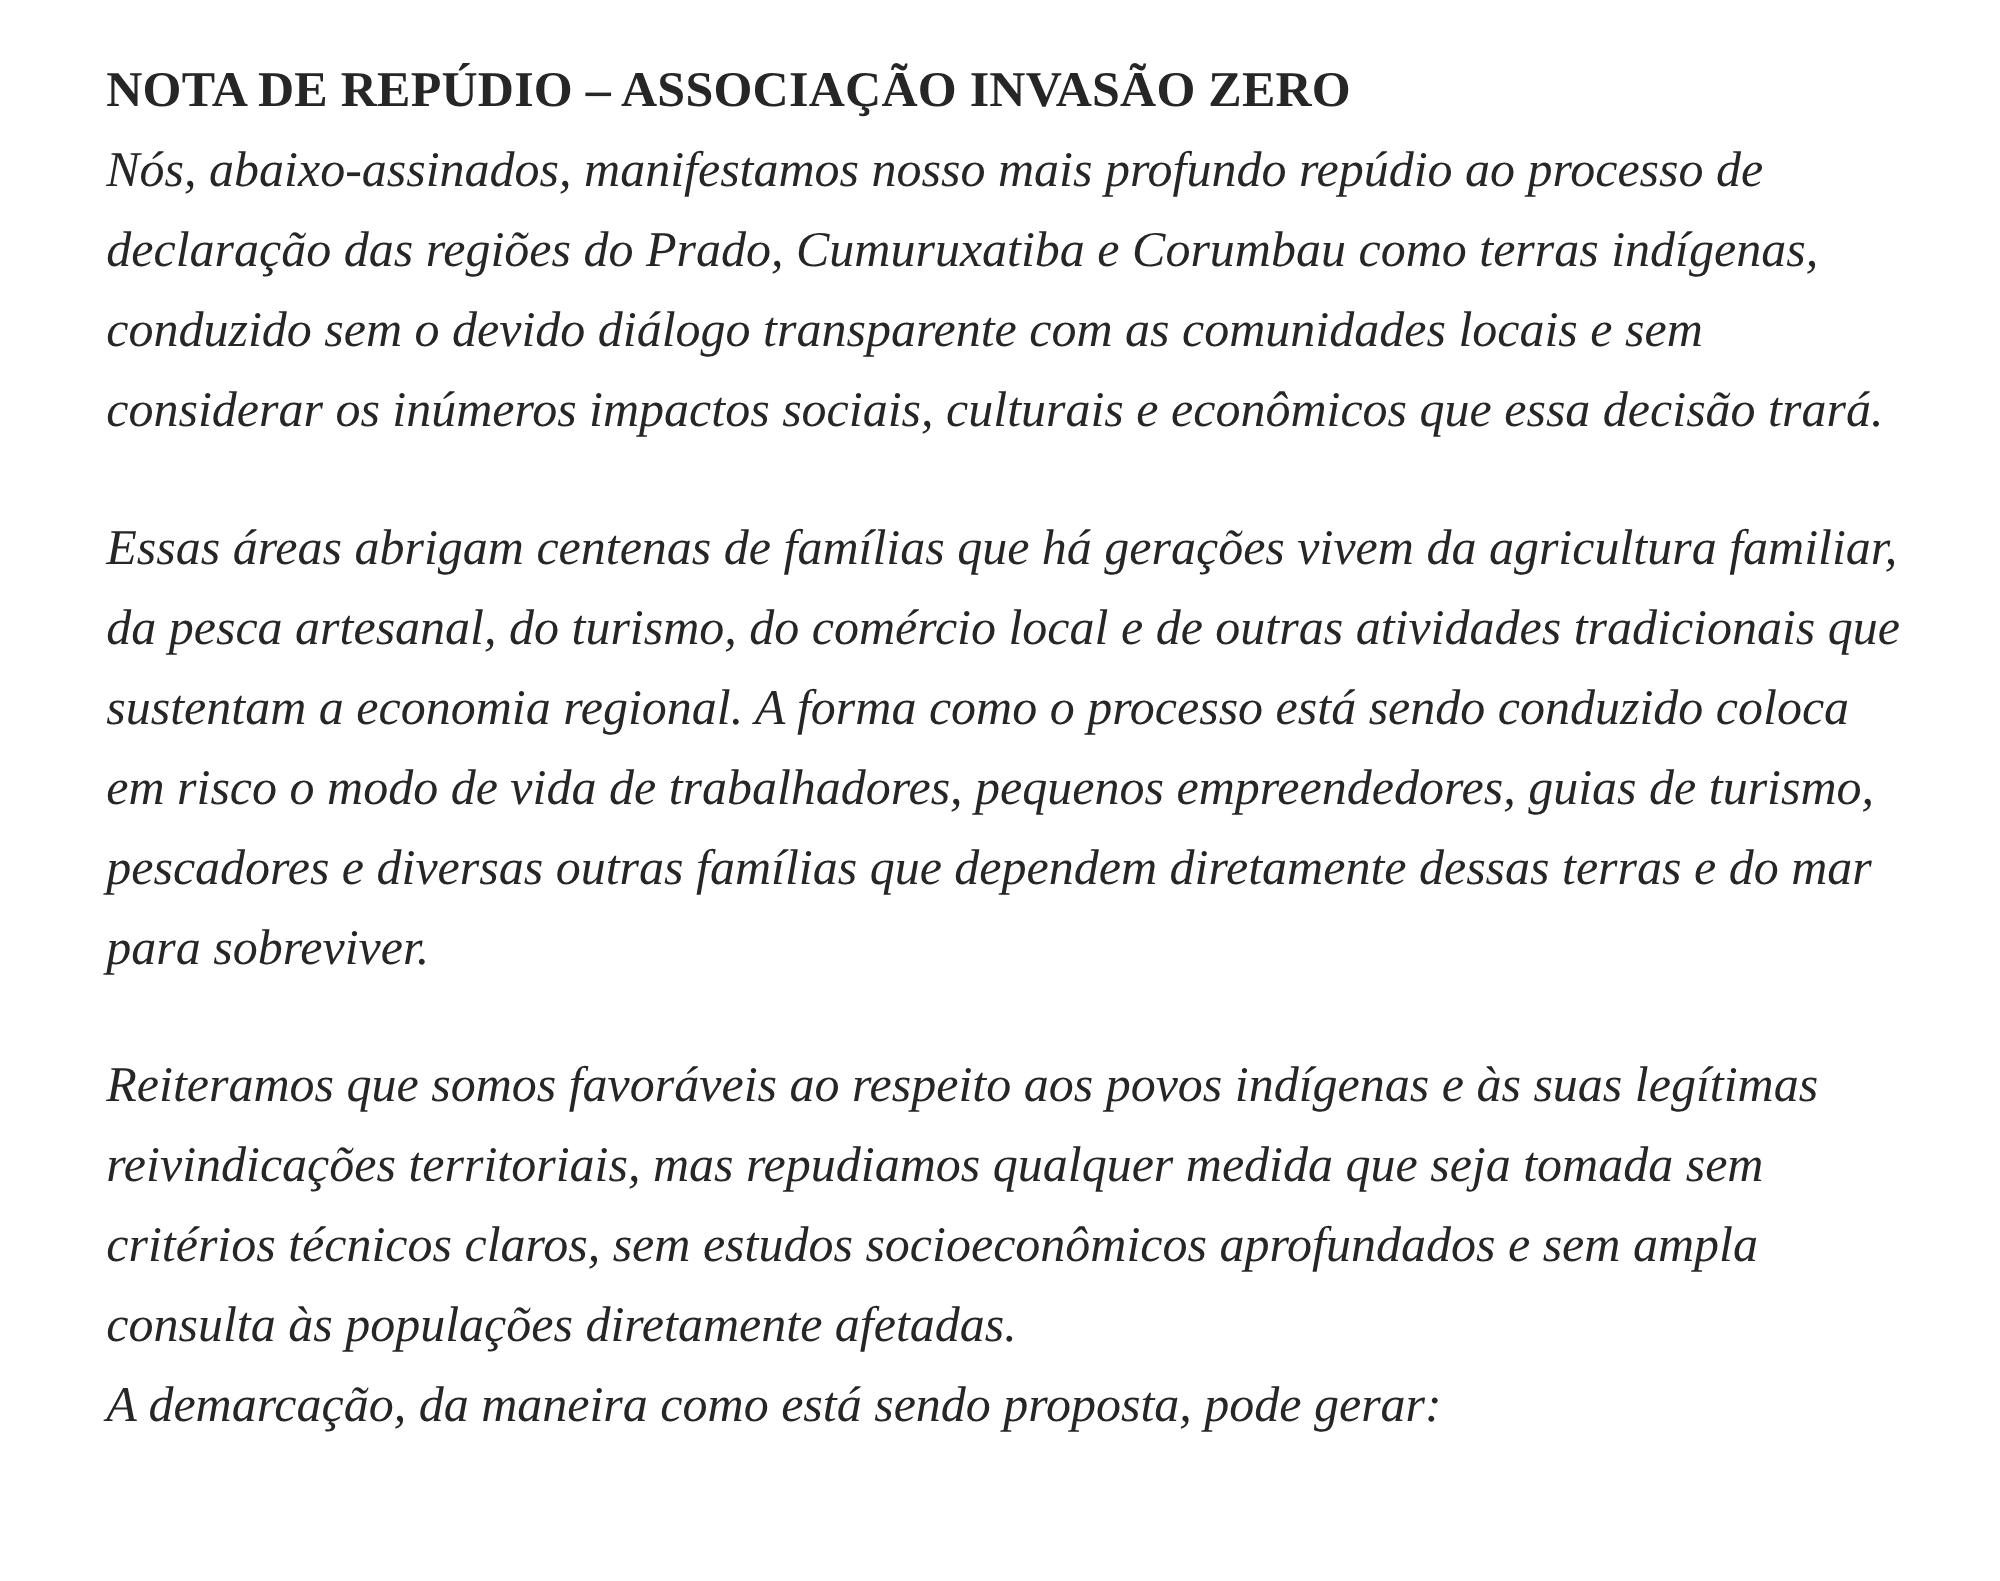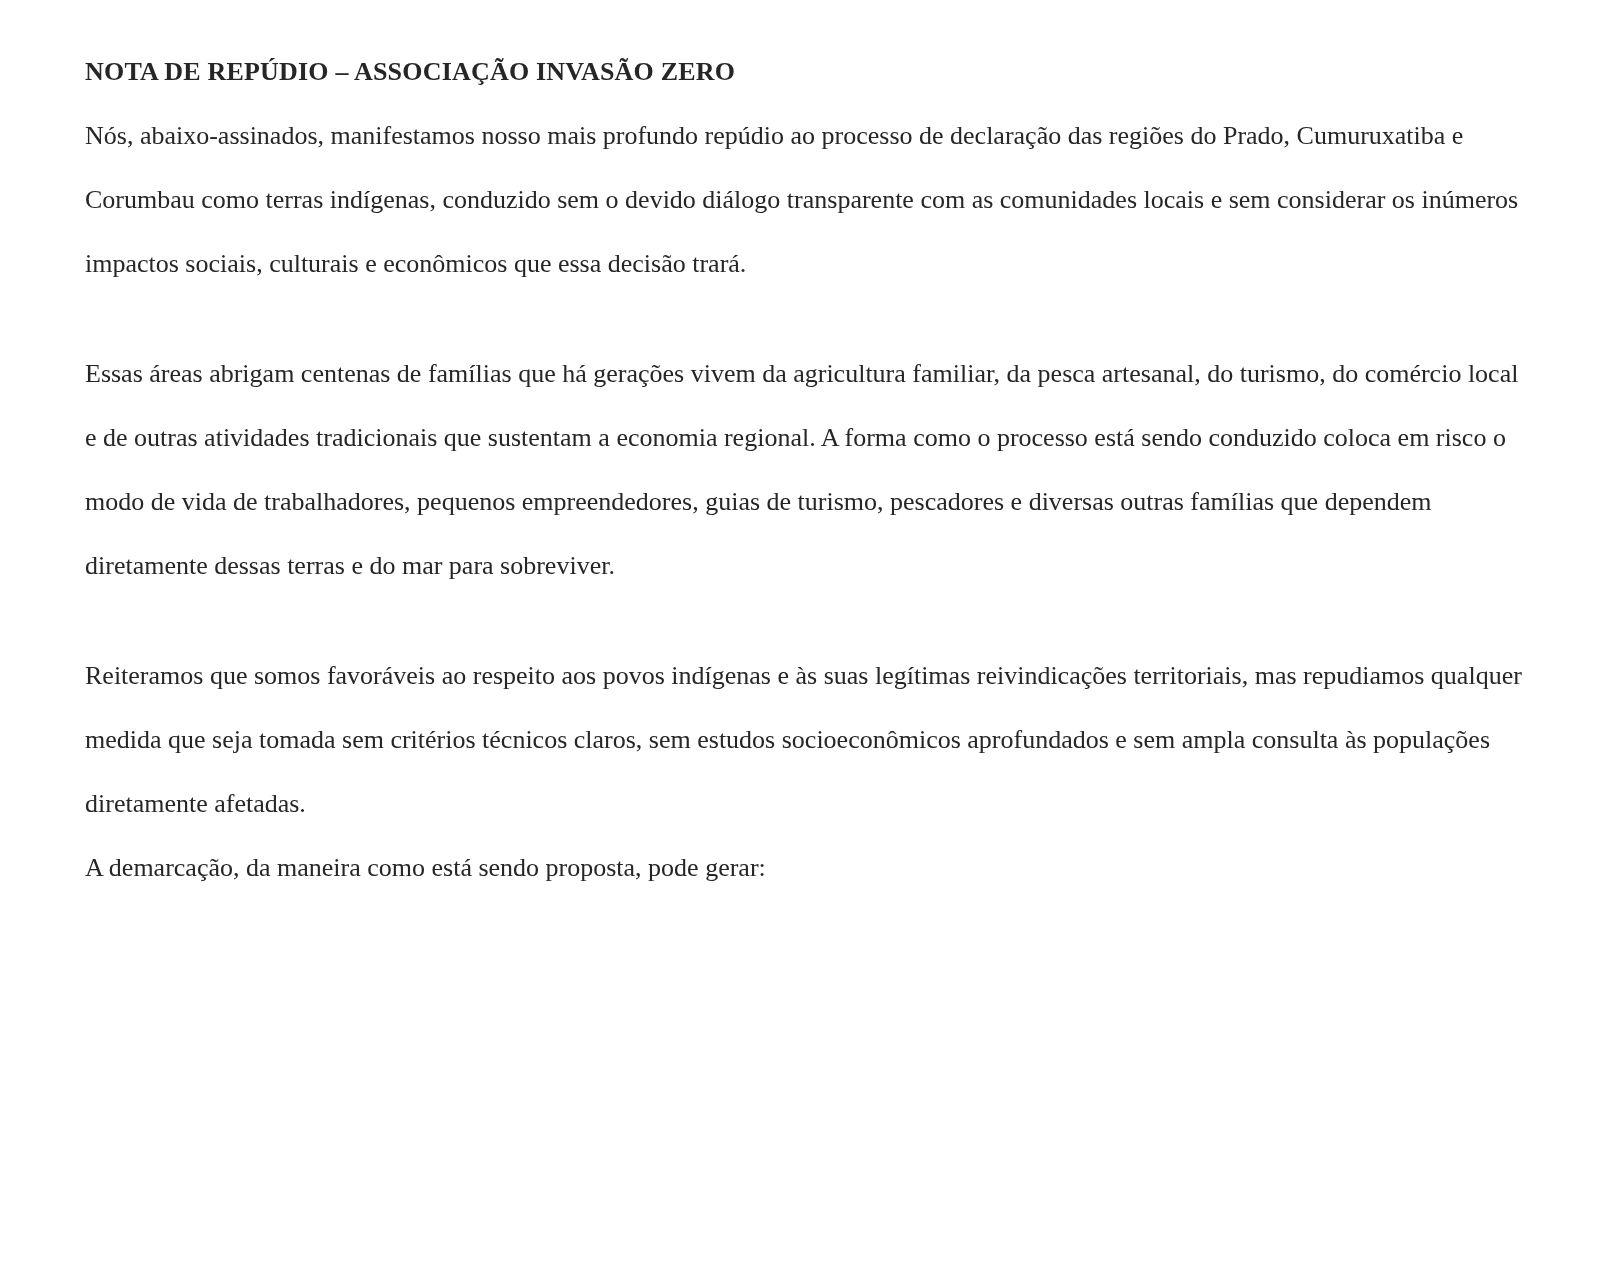--- a/index.html
+++ b/index.html
@@ -12,36 +12,37 @@
 
   body {
     background: #ffffff;
     font-family: "Liberation Serif", "DejaVu Serif", serif;
   }
 
   .article {
     width: 1520px;
     padding: 40px 0 0 85px;
     color: #262626;
-    font-size: 26px;
+    font-size: 40px;
     line-height: 64px;
   }
 
   .article .inner {
     width: 1450px;
   }
 
   .note-title {
     font-weight: 700;
     letter-spacing: 0.2px;
   }
 
   .para {
     margin-top: 0;
     white-space: pre-line; 
+    font-style: italic;
   }
 
   .para + .para {
     margin-top: 46px; 
   }
 </style>
 </head>
 <body style="background: rgb(255, 255, 255);">
 
 <div class="article" style="color: rgb(38, 38, 38);">

